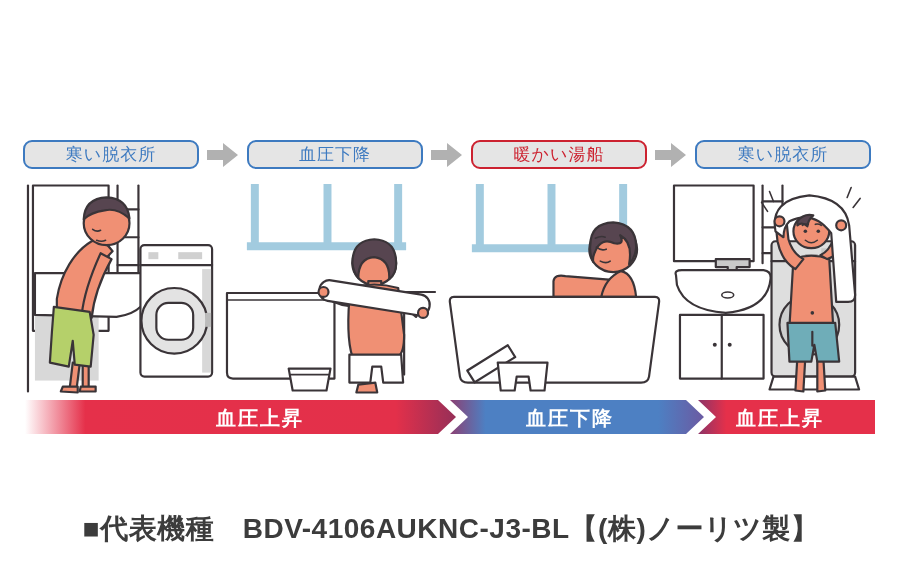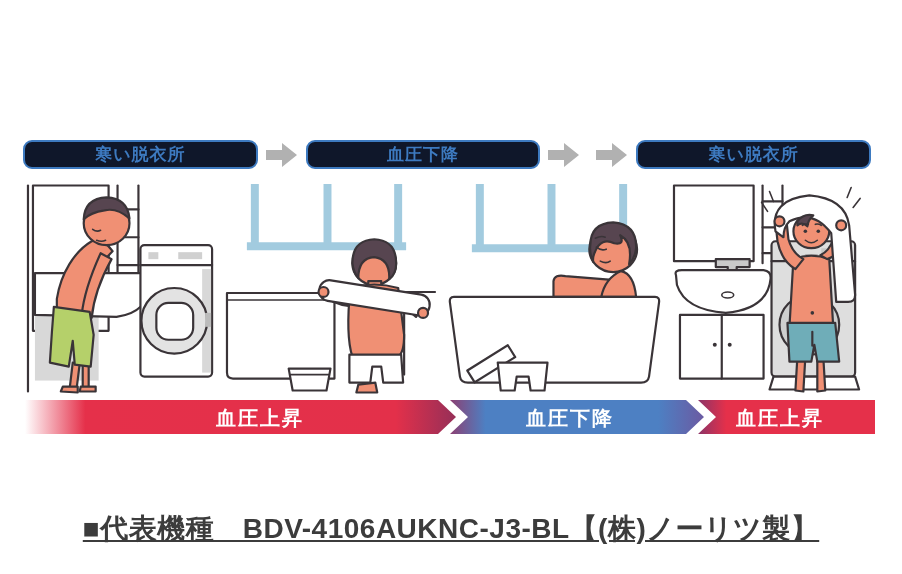--- a/index.html
+++ b/index.html
@@ -2,22 +2,22 @@
 <html><head>
 <meta charset="utf-8">
 <style>
   html,body{margin:0;padding:0;background:#fff;}
   .page{position:relative;width:902px;height:574px;background:#ffffff;overflow:hidden;
         font-family:"Liberation Sans","DejaVu Sans",sans-serif;}
 
   
   .flow-row{position:absolute;top:140px;left:23px;width:848px;display:flex;align-items:center;}
   .step-box{flex:1;height:25px;border:2.5px solid;border-radius:9px;display:flex;
-            align-items:center;justify-content:center;font-weight:bold;font-size:17px;
-            background:#0f172a;letter-spacing:1px;}
+            align-items:center;justify-content:center;font-weight:normal;font-size:17px;
+            background:#e5e5e5;letter-spacing:1px;}
   .step-cold{color:#3d7ac0;border-color:#3d7ac0;}
   .step-warm{color:#cc2230;border-color:#cc2230;}
   .flow-arrow{width:48px;display:flex;justify-content:center;align-items:center;flex:0 0 48px;}
 
   
   .scene-row{position:absolute;top:184px;left:23px;width:858px;height:212px;display:flex;gap:9px;}
   .scene-row svg{height:212px;display:block;}
   .ln{stroke:#3a3438;stroke-width:2.2;stroke-linejoin:round;stroke-linecap:round;}
   .thin{stroke:#3a3438;stroke-width:1.6;stroke-linejoin:round;stroke-linecap:round;}
   .skin{fill:#f09074;}
@@ -27,40 +27,41 @@
   .nf{fill:none;}
   .winline{stroke:#a2cbdf;stroke-width:8;fill:none;stroke-linecap:square;}
 
   
   .bp-bar{position:absolute;top:400px;left:25px;width:850px;height:34px;}
   .bp-bar text{font-family:"Liberation Sans","DejaVu Sans",sans-serif;font-weight:bold;
                font-size:20px;fill:#ffffff;letter-spacing:2px;}
 
   
   .caption{position:absolute;top:510px;left:0;width:902px;text-align:center;
-           font-size:28px;font-weight:bold;color:#3c3c3c;letter-spacing:0.5px;text-decoration:underline;}
+           font-size:28px;font-weight:bold;color:#3c3c3c;letter-spacing:0.5px;}
 </style>
 </head>
 <body>
 
 <div class="page">
 
   <div class="flow-row">
     <div class="step-box step-cold">寒い脱衣所</div>
     <div class="flow-arrow">
       <svg width="32" height="24" viewBox="0 0 32 24">
         <polygon points="0,7 16,7 16,0 31,12 16,24 16,17 0,17" fill="#b1b1b1"></polygon>
       </svg>
     </div>
     <div class="step-box step-cold">血圧下降</div>
     <div class="flow-arrow">
       <svg width="32" height="24" viewBox="0 0 32 24">
         <polygon points="0,7 16,7 16,0 31,12 16,24 16,17 0,17" fill="#b1b1b1"></polygon>
       </svg>
     </div>
+    <div class="step-box step-warm">暖かい湯船</div>
     <div class="flow-arrow">
       <svg width="32" height="24" viewBox="0 0 32 24">
         <polygon points="0,7 16,7 16,0 31,12 16,24 16,17 0,17" fill="#b1b1b1"></polygon>
       </svg>
     </div>
     <div class="step-box step-cold">寒い脱衣所</div>
   </div>
 
   <div class="scene-row">
 

